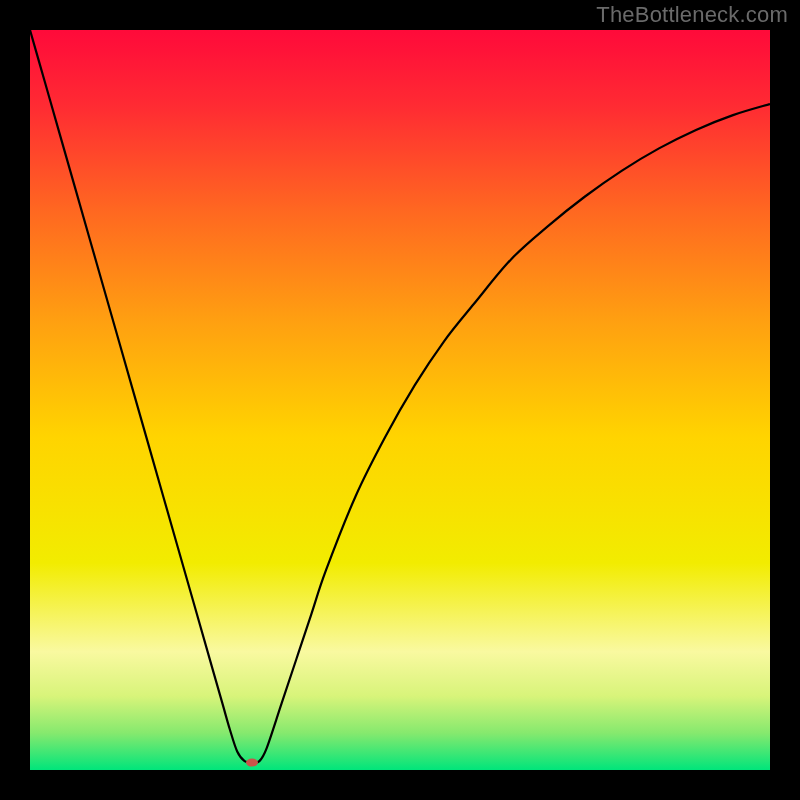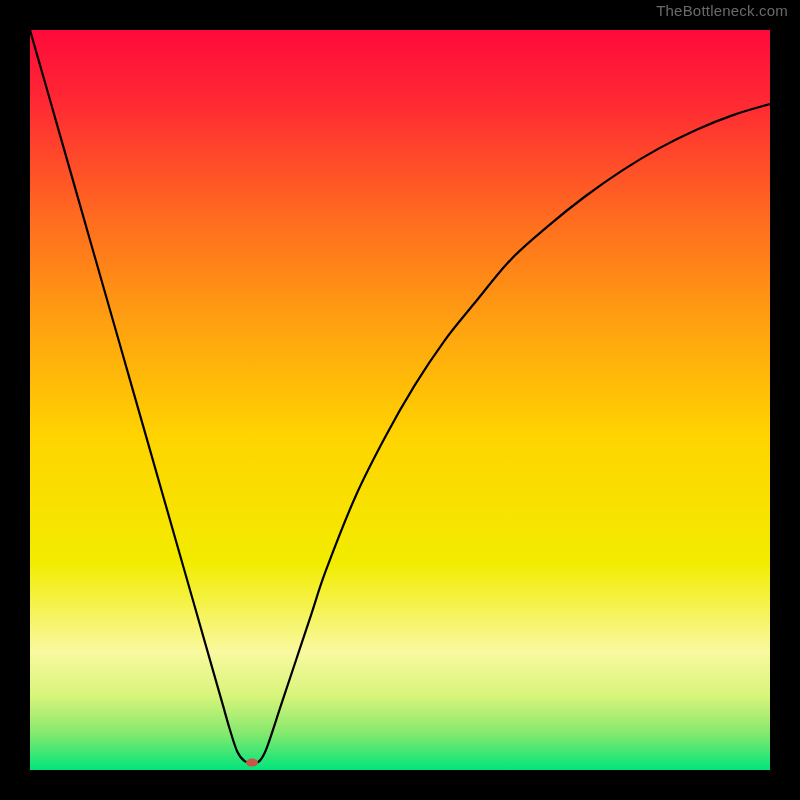--- a/index.html
+++ b/index.html
@@ -15,21 +15,21 @@
     width: 800px;
     height: 800px;
     background: #000;
     position: relative;
   }
   .watermark {
     position: absolute;
     top: 2px;
     right: 12px;
     color: #6a6a6a;
-    font-size: 15px;
+    font-size: 22px;
     font-family: Arial, Helvetica, sans-serif;
     letter-spacing: 0.2px;
     z-index: 10;
   }
   .plot-box {
     position: absolute;
     left: 30px;
     top: 30px;
     width: 740px;
     height: 740px;

